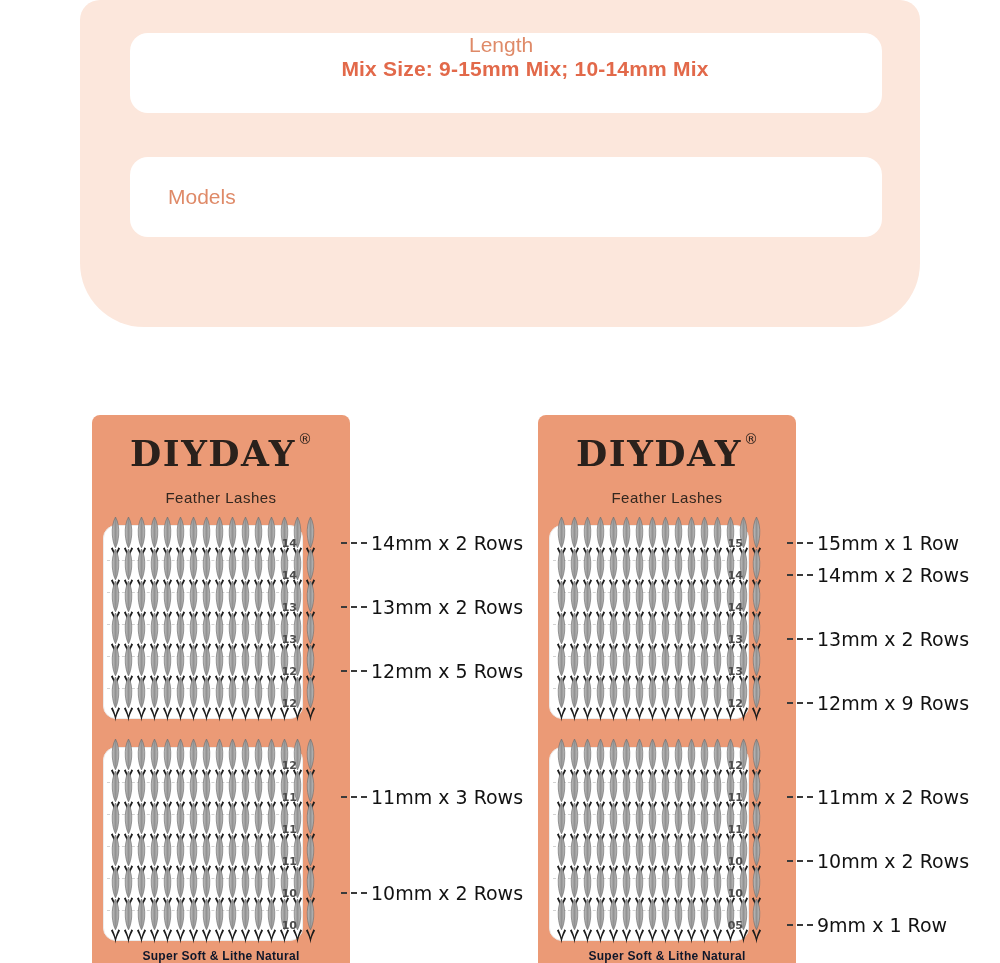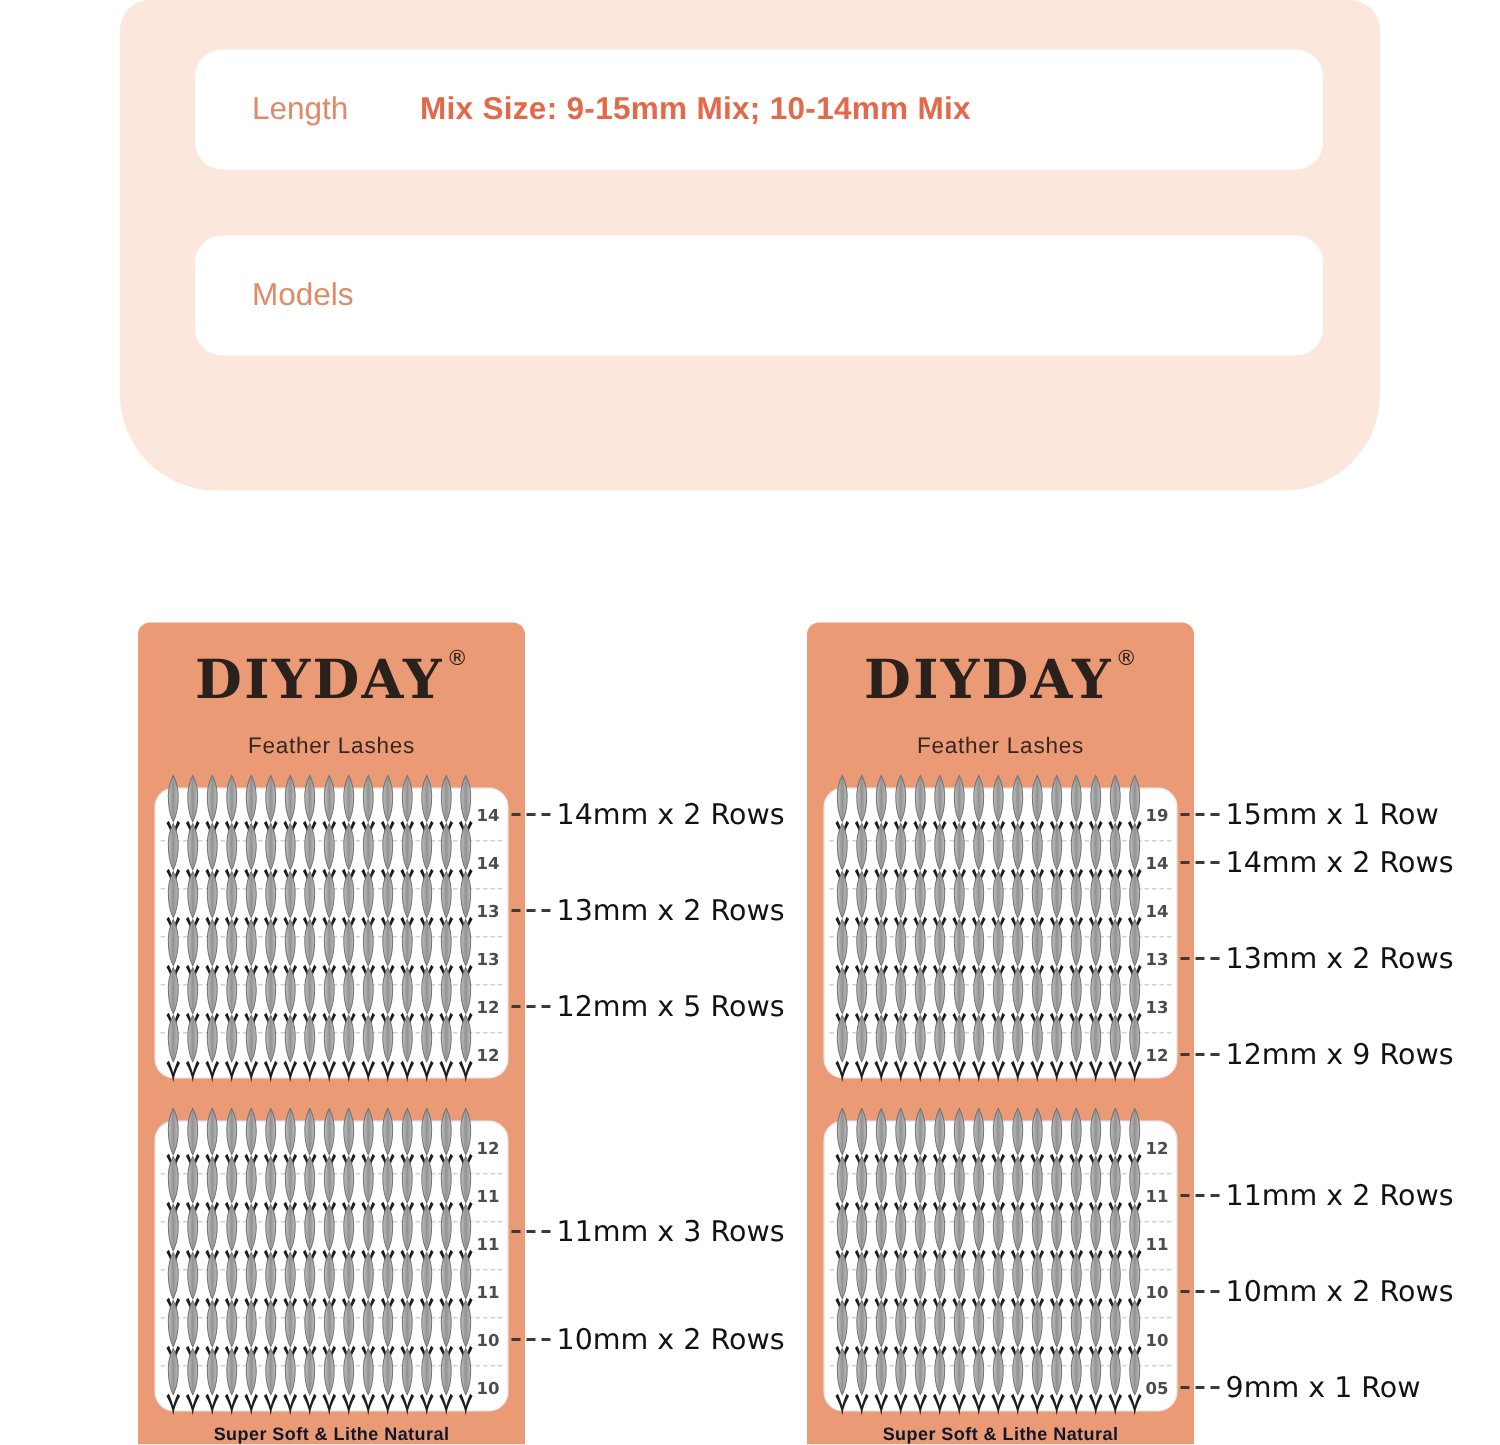--- a/index.html
+++ b/index.html
@@ -12,21 +12,21 @@
   
   .spec-panel {
     position:absolute; left:80px; top:0; width:840px; height:327px;
     background:#fce7dc; border-radius:20px 20px 64px 64px;
   }
   .spec-card {
     position:absolute; left:130px; width:752px; height:80px;
     background:#ffffff; border-radius:18px;
     display:flex; align-items:center; padding-left:38px; box-sizing:border-box;
   }
-  #spec-card-0 { top:33px; }
+  #spec-card-0 { top:33px;flex-direction:column; }
   #spec-card-1 { top:157px; }
   .spec-label { width:80px; margin-right:32px; font-size:21px; color:#df8a68; }
   .spec-value { font-size:21px; font-weight:bold; color:#e2694a; letter-spacing:0.2px; }
 
   
   .tray {
     position:absolute; top:415px; width:258px; height:560px;
     background:#eb9a76; border-radius:8px 8px 0 0;
   }
   #tray-0 { left:92px; }
@@ -34,21 +34,21 @@
 
   .brand-row { position:absolute; top:16px; left:0; width:100%; text-align:center; color:#2a211c; }
   .brand { font-family:"DejaVu Serif", serif; font-size:36px; font-weight:700; letter-spacing:1.5px; }
   .reg { font-size:14px; vertical-align:22px; margin-left:2px; font-family:"DejaVu Sans", sans-serif; }
   .tagline {
     position:absolute; top:74px; left:0; width:100%; text-align:center;
     font-size:15px; color:#33271f; letter-spacing:0.5px;
   }
 
   .panel {
-    position:absolute; left:11px; width:236px; height:194px;
+    position:absolute; left:11px; width:200px; height:194px;
     background:#ffffff; border-radius:13px; border:1px solid #ececec;
     box-sizing:border-box;
   }
   .panel-0 { top:110px; }
   .panel-1 { top:332px; }
 
   .row-line { position:absolute; left:3px; right:3px; border-top:1px dashed #d2d2d2; }
   .lash-row {
     position:absolute; left:5px; width:208px; height:46px;
     display:flex; justify-content:space-between;
@@ -791,21 +791,21 @@
           <svg class="lash" viewBox="0 0 14 46" preserveAspectRatio="none">
             <use href="#lashShape"></use>
           </svg>
           <svg class="lash" viewBox="0 0 14 46" preserveAspectRatio="none">
             <use href="#lashShape"></use>
           </svg>
           <svg class="lash" viewBox="0 0 14 46" preserveAspectRatio="none">
             <use href="#lashShape"></use>
           </svg>
         </div>
-        <span class="row-label" style="top: 2px;">19</span>
+        <span class="row-label" style="top: 2px;">15</span>
         <div class="lash-row" style="top: 22px;">
           <svg class="lash" viewBox="0 0 14 46" preserveAspectRatio="none">
             <use href="#lashShape"></use>
           </svg>
           <svg class="lash" viewBox="0 0 14 46" preserveAspectRatio="none">
             <use href="#lashShape"></use>
           </svg>
           <svg class="lash" viewBox="0 0 14 46" preserveAspectRatio="none">
             <use href="#lashShape"></use>
           </svg>
@@ -1376,21 +1376,21 @@
       <span class="ann-text">14mm x 2 Rows</span>
     </div>
     <div class="annotation" style="left: 341px; top: 595px;">
       <span class="dash"></span>
       <span class="ann-text">13mm x 2 Rows</span>
     </div>
     <div class="annotation" style="left: 341px; top: 659px;">
       <span class="dash"></span>
       <span class="ann-text">12mm x 5 Rows</span>
     </div>
-    <div class="annotation" style="left: 341px; top: 785px; margin-top: 24px;">
+    <div class="annotation" style="left: 341px; top: 785px;">
       <span class="dash"></span>
       <span class="ann-text">11mm x 3 Rows</span>
     </div>
     <div class="annotation" style="left: 341px; top: 881px;">
       <span class="dash"></span>
       <span class="ann-text">10mm x 2 Rows</span>
     </div>
     <div class="annotation" style="left: 787px; top: 531px;">
       <span class="dash"></span>
       <span class="ann-text">15mm x 1 Row</span>

